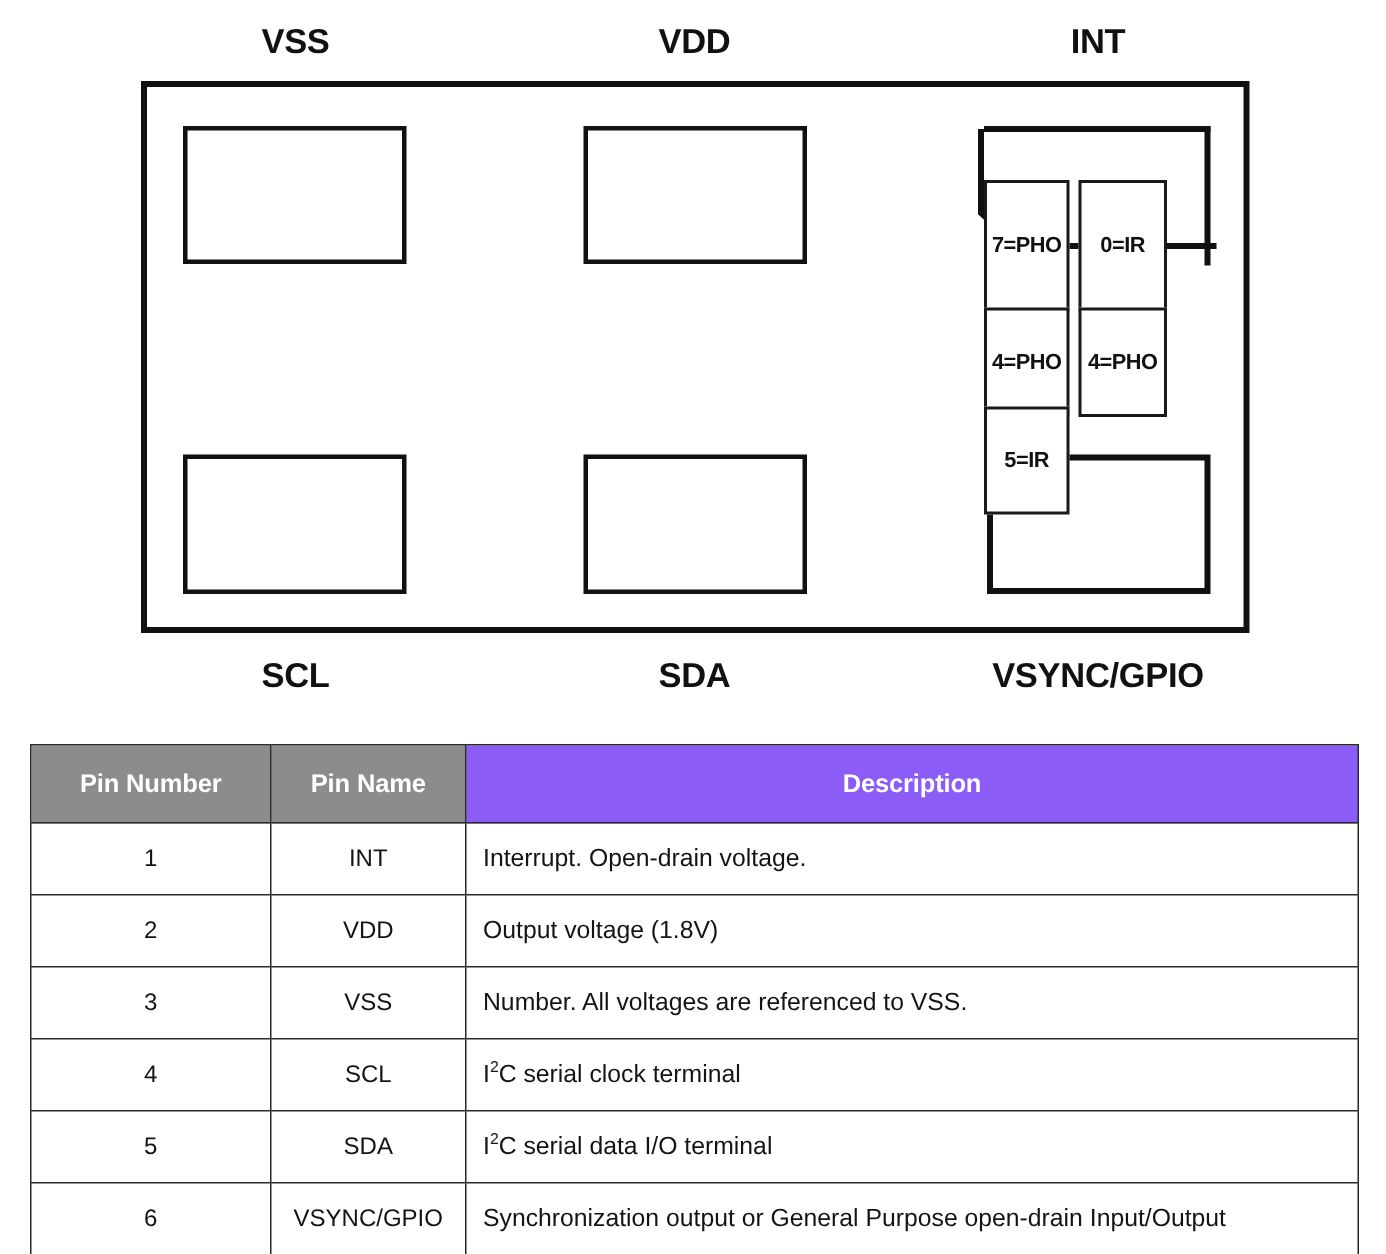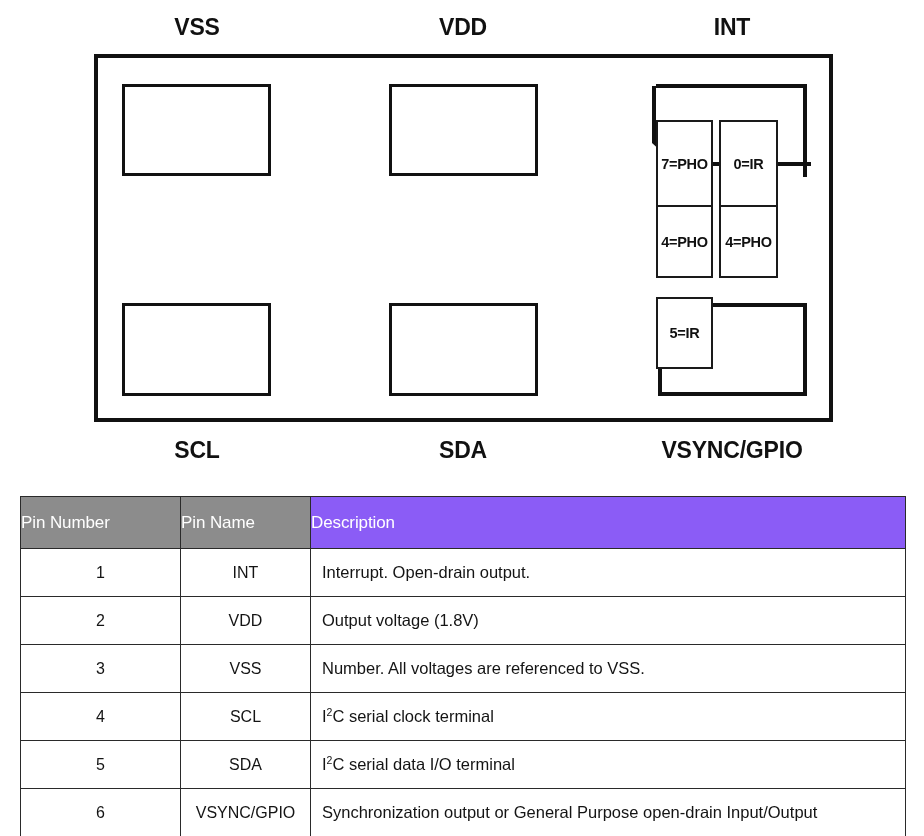--- a/index.html
+++ b/index.html
@@ -106,23 +106,23 @@
   }
   #pin-table th, #pin-table td {
     border: 1px solid #2a2a2a;
     padding: 0;
     height: 47px;
     vertical-align: middle;
   }
   #pin-table thead th {
     background: #8c8c8c;
     color: #ffffff;
-    font-weight: normal;
+    font-weight: bold;
     font-size: 17px;
-    text-align: left;
+    text-align: center;
     height: 51px;
     letter-spacing: -0.1px;
   }
   #pin-table td.pin-num,
   #pin-table td.pin-name {
     text-align: center;
     font-size: 16px;
     color: #141414;
   }
   #pin-table td.pin-desc {
@@ -163,21 +163,21 @@
   </div>
   <div class="pin-cell" style="left: 719px; top: 120px; width: 59px; height: 88px;">
     <span>0=IR</span>
   </div>
   <div class="pin-cell" style="left: 656px; top: 205px; width: 57px; height: 73px;">
     <span>4=PHO</span>
   </div>
   <div class="pin-cell" style="left: 719px; top: 205px; width: 59px; height: 73px;">
     <span>4=PHO</span>
   </div>
-  <div class="pin-cell" style="left: 656px; top: 297px; width: 57px; height: 72px;">
+  <div class="pin-cell" style="left: 656px; top: 271px; width: 57px; height: 72px;">
     <span>5=IR</span>
   </div>
 
   <div class="col-label bottom" style="left: 197px;">SCL</div>
   <div class="col-label bottom" style="left: 463px;">SDA</div>
   <div class="col-label bottom" style="left: 732px;">VSYNC/GPIO</div>
 </div>
 
 <table id="pin-table">
   <colgroup>
@@ -189,21 +189,21 @@
     <tr>
       <th style="background: rgb(140, 140, 140); color: rgb(255, 255, 255);">Pin Number</th>
       <th style="background: rgb(140, 140, 140); color: rgb(255, 255, 255);">Pin Name</th>
       <th style="background: #8b5cf6; color: rgb(255, 255, 255);">Description</th>
     </tr>
   </thead>
   <tbody>
       <tr>
         <td class="pin-num">1</td>
         <td class="pin-name">INT</td>
-        <td class="pin-desc">Interrupt. Open-drain output.</td>
+        <td class="pin-desc">Interrupt. Open-drain voltage.</td>
       </tr>
       <tr>
         <td class="pin-num">2</td>
         <td class="pin-name">VDD</td>
         <td class="pin-desc">Output voltage (1.8V)</td>
       </tr>
       <tr>
         <td class="pin-num">3</td>
         <td class="pin-name">VSS</td>
         <td class="pin-desc">Number. All voltages are referenced to VSS.</td>

